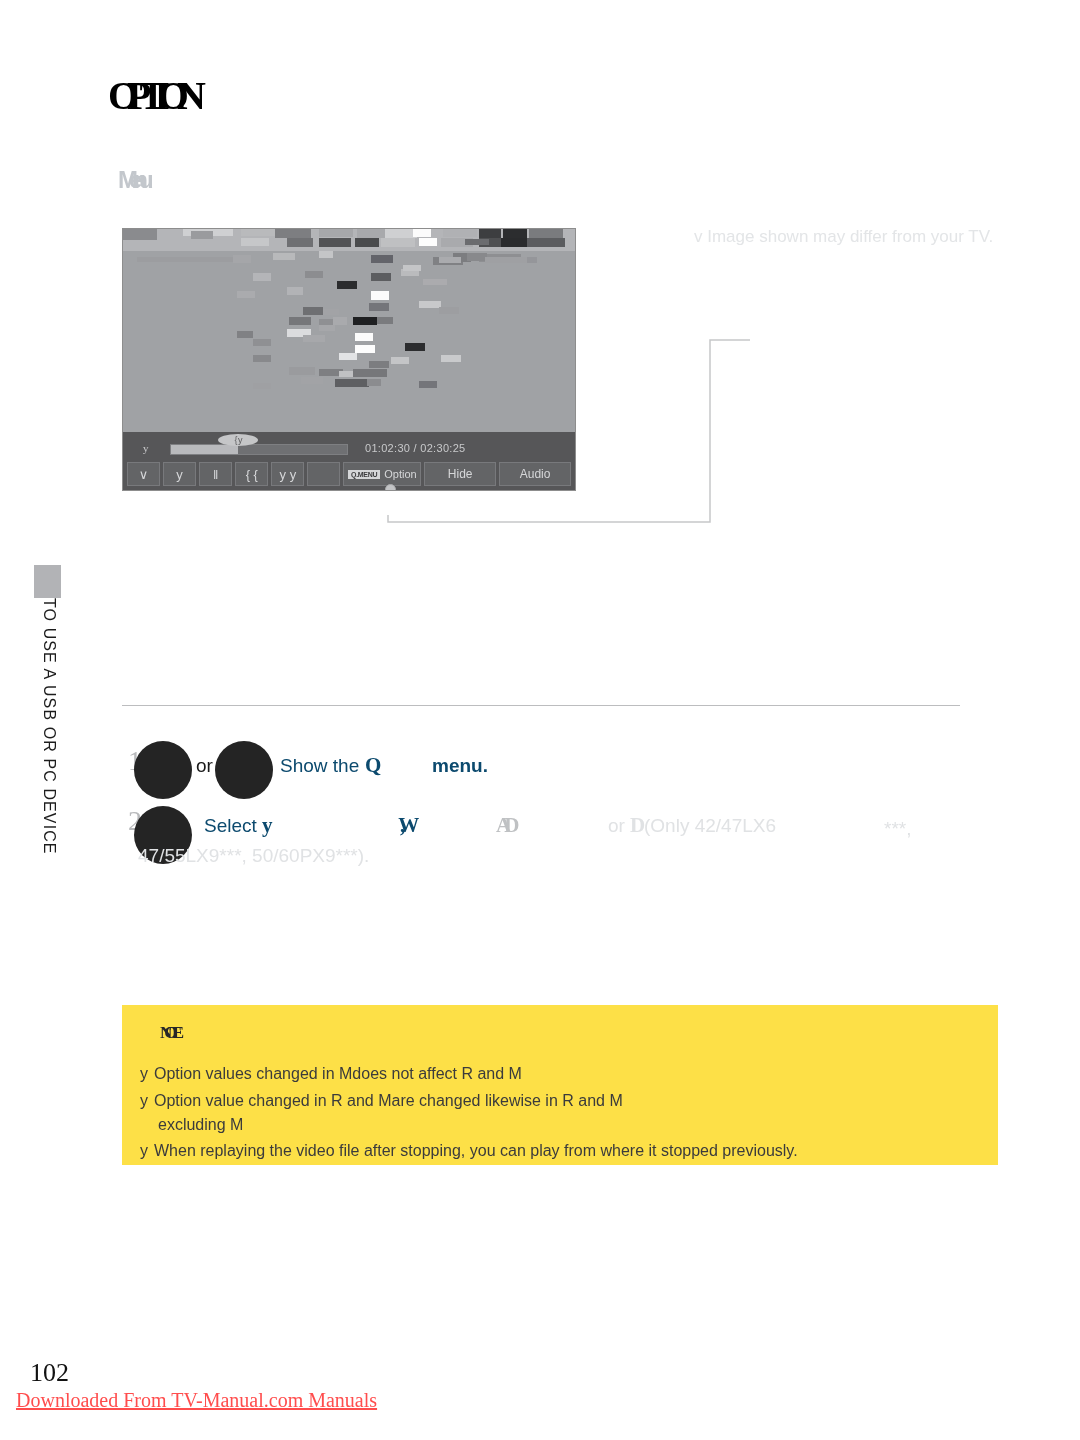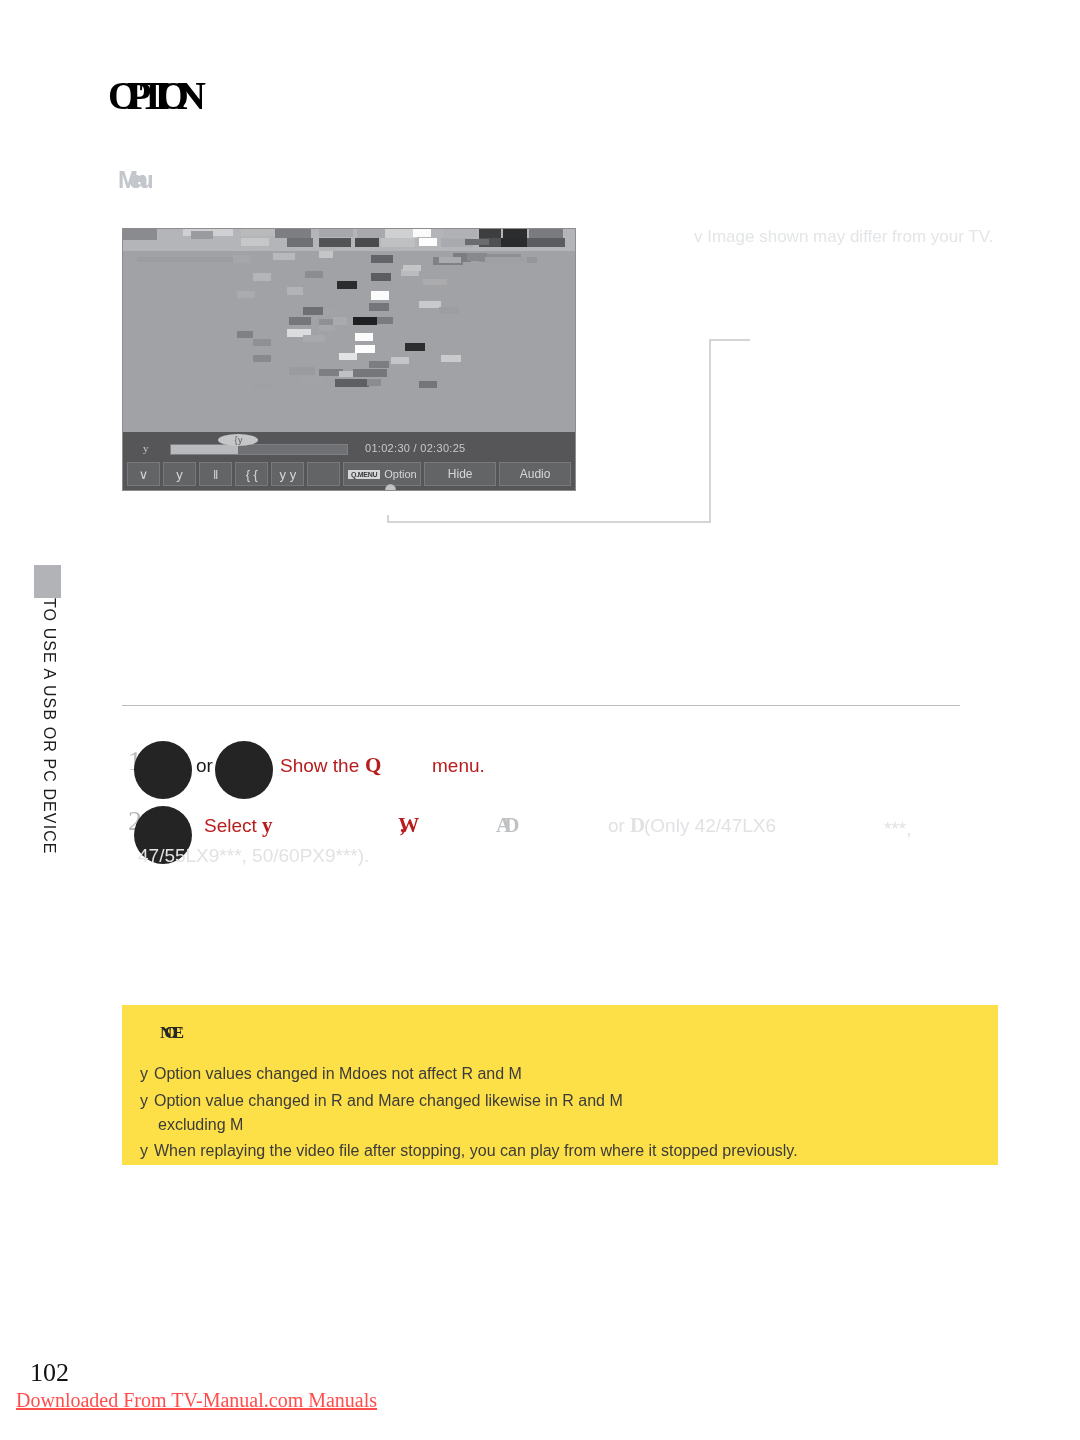--- a/index.html
+++ b/index.html
@@ -140,21 +140,21 @@
   
   .step { position:absolute; }
   .step-num {
     position:absolute; font-family:"Liberation Serif", serif;
     font-size:28px; color:#b9babc;
   }
   .knob {
     position:absolute; width:58px; height:58px; border-radius:50%;
     background:#242424;
   }
-  .step-text { position:absolute; font-size:19px; color:#b91c1c; white-space:nowrap; }
+  .step-text { position:absolute; font-size:19px; color:#0c4a6e; white-space:nowrap; }
   .step-text.dim { color:#e0e2e4; }
   .step-text.mid { color:#bfc1c3; }
   .or-text { position:absolute; font-size:19px; color:#1a1a1a; }
   .glyph-dark { font-family:"Liberation Serif", serif; font-weight:bold; letter-spacing:-7px; }
 
   
   .note-box {
     position:absolute; left:122px; top:1005px;
     width:876px; height:160px; background:#fde047;
   }
@@ -311,21 +311,21 @@
 
   <div class="divider"></div>
 
   <div class="step">
     <div class="step-num" style="left:128px; top:745px;">1</div>
     <div class="knob" style="left:134px; top:741px;"></div>
     <div class="or-text" style="left:196px; top:755px;">or</div>
     <div class="knob" style="left:215px; top:741px;"></div>
     <div class="step-text" style="left:280px; top:755px;">Show the</div>
     <div class="step-text glyph-dark" style="left:365px; top:753px; font-size:21px;">Q</div>
-    <div class="step-text" style="left:432px; top:755px;">menu.</div>
+    <div class="step-text" style="left:432px; top:755px;font-weight:bold;">menu.</div>
   </div>
 
   <div class="step">
     <div class="step-num" style="left:128px; top:805px;">2</div>
     <div class="knob" style="left:134px; top:806px;"></div>
     <div class="step-text" style="left:204px; top:815px;">Select</div>
     <div class="step-text glyph-dark" style="left:262px; top:813px; font-size:21px;">y</div>
     <div class="step-text glyph-dark" style="left:400px; top:813px; font-size:21px;">,W</div>
     <div class="step-text mid glyph-dark" style="left:496px; top:813px; font-size:21px;">AD</div>
     <div class="step-text dim" style="left:608px; top:815px;">or</div>

